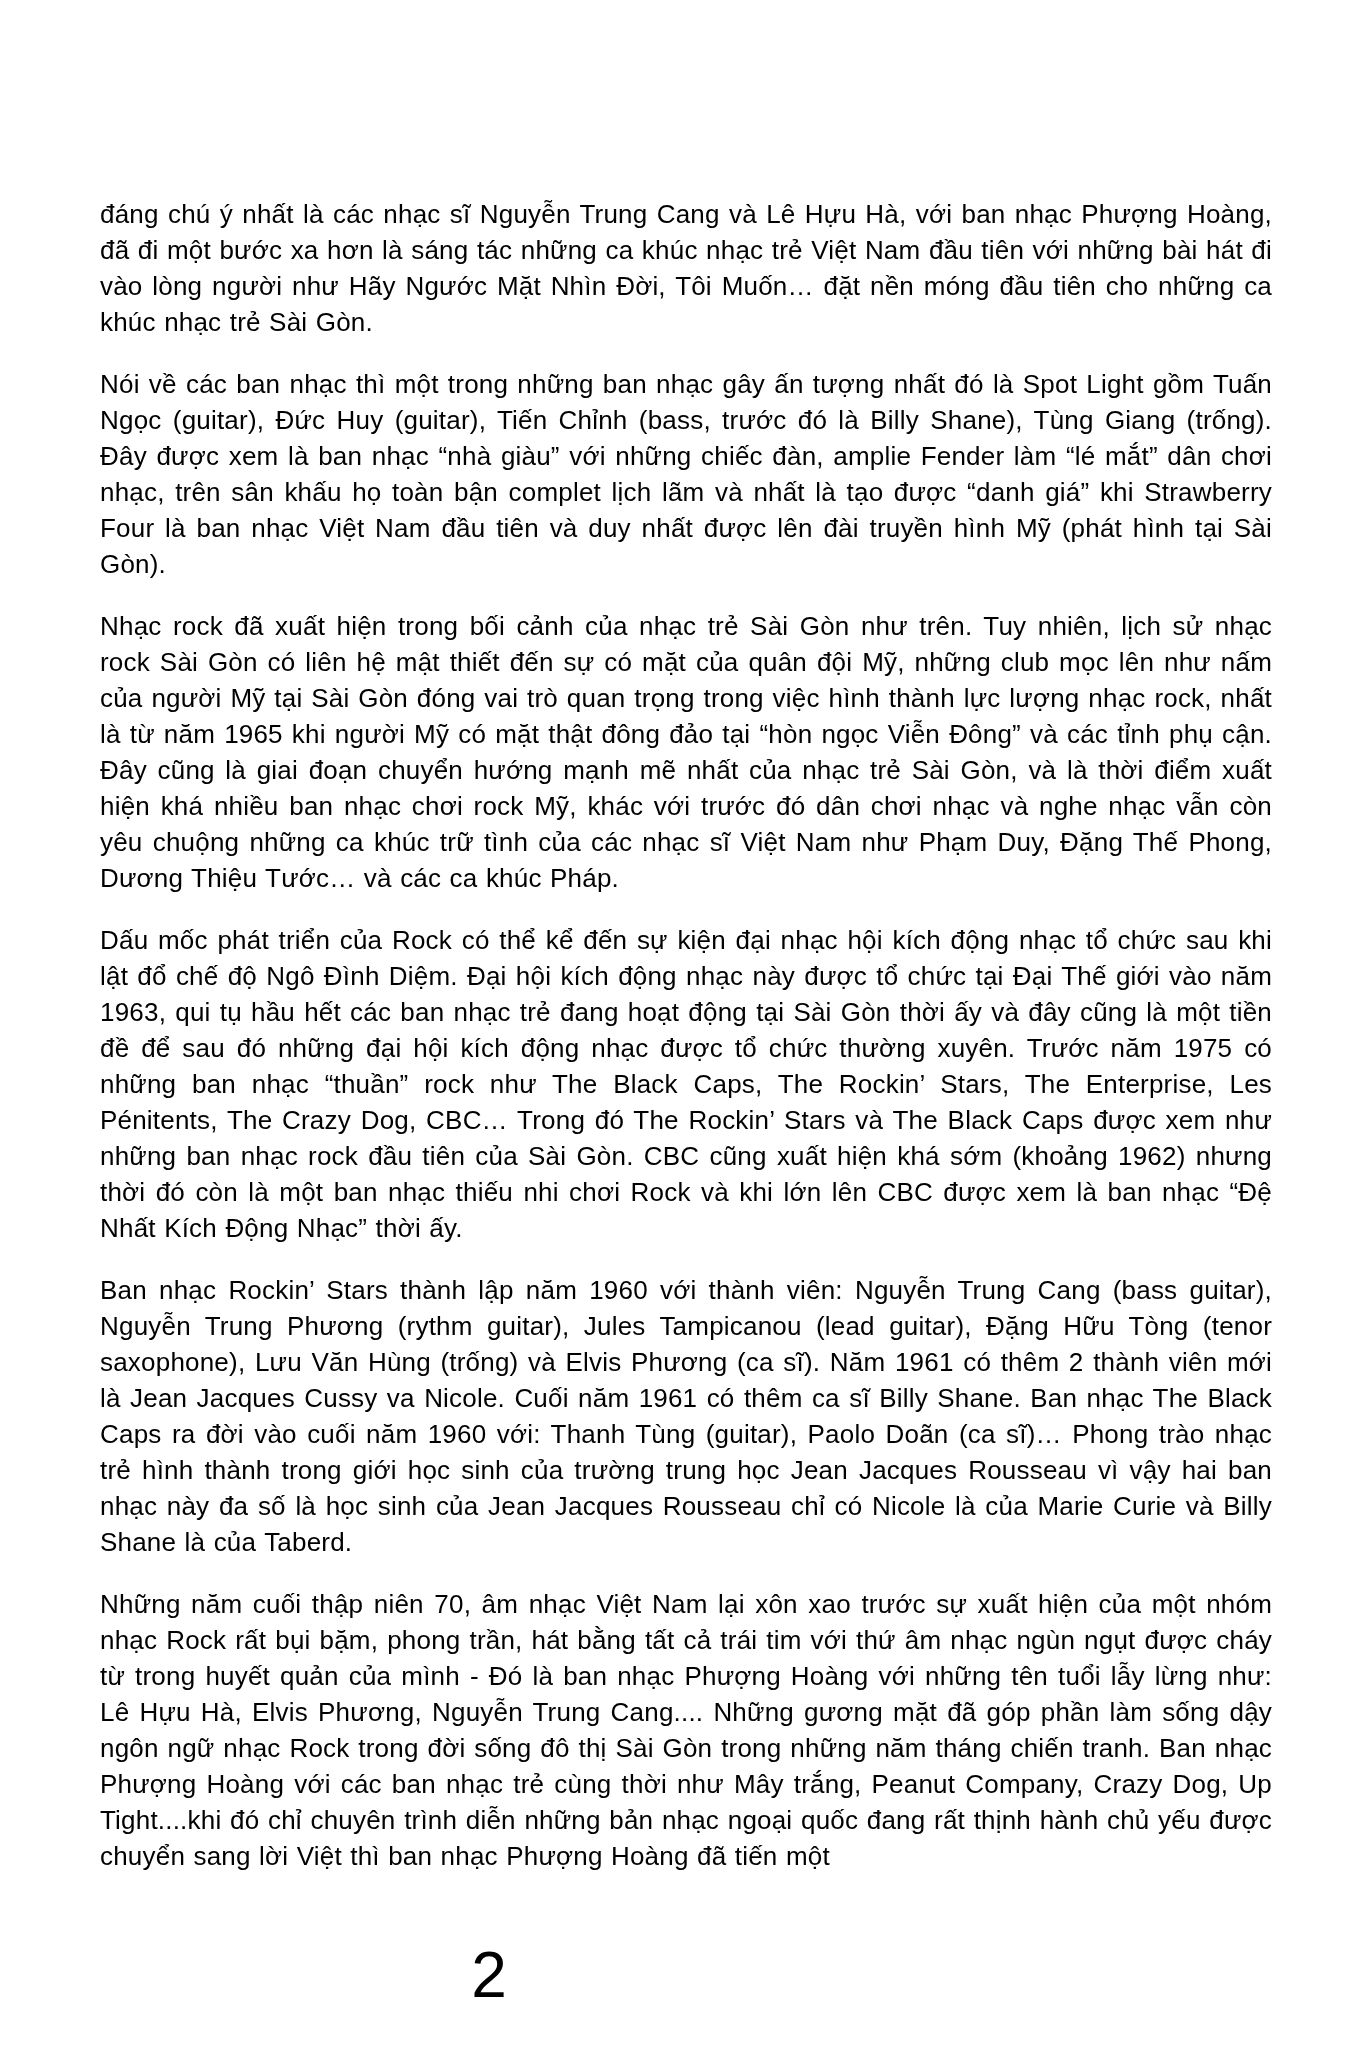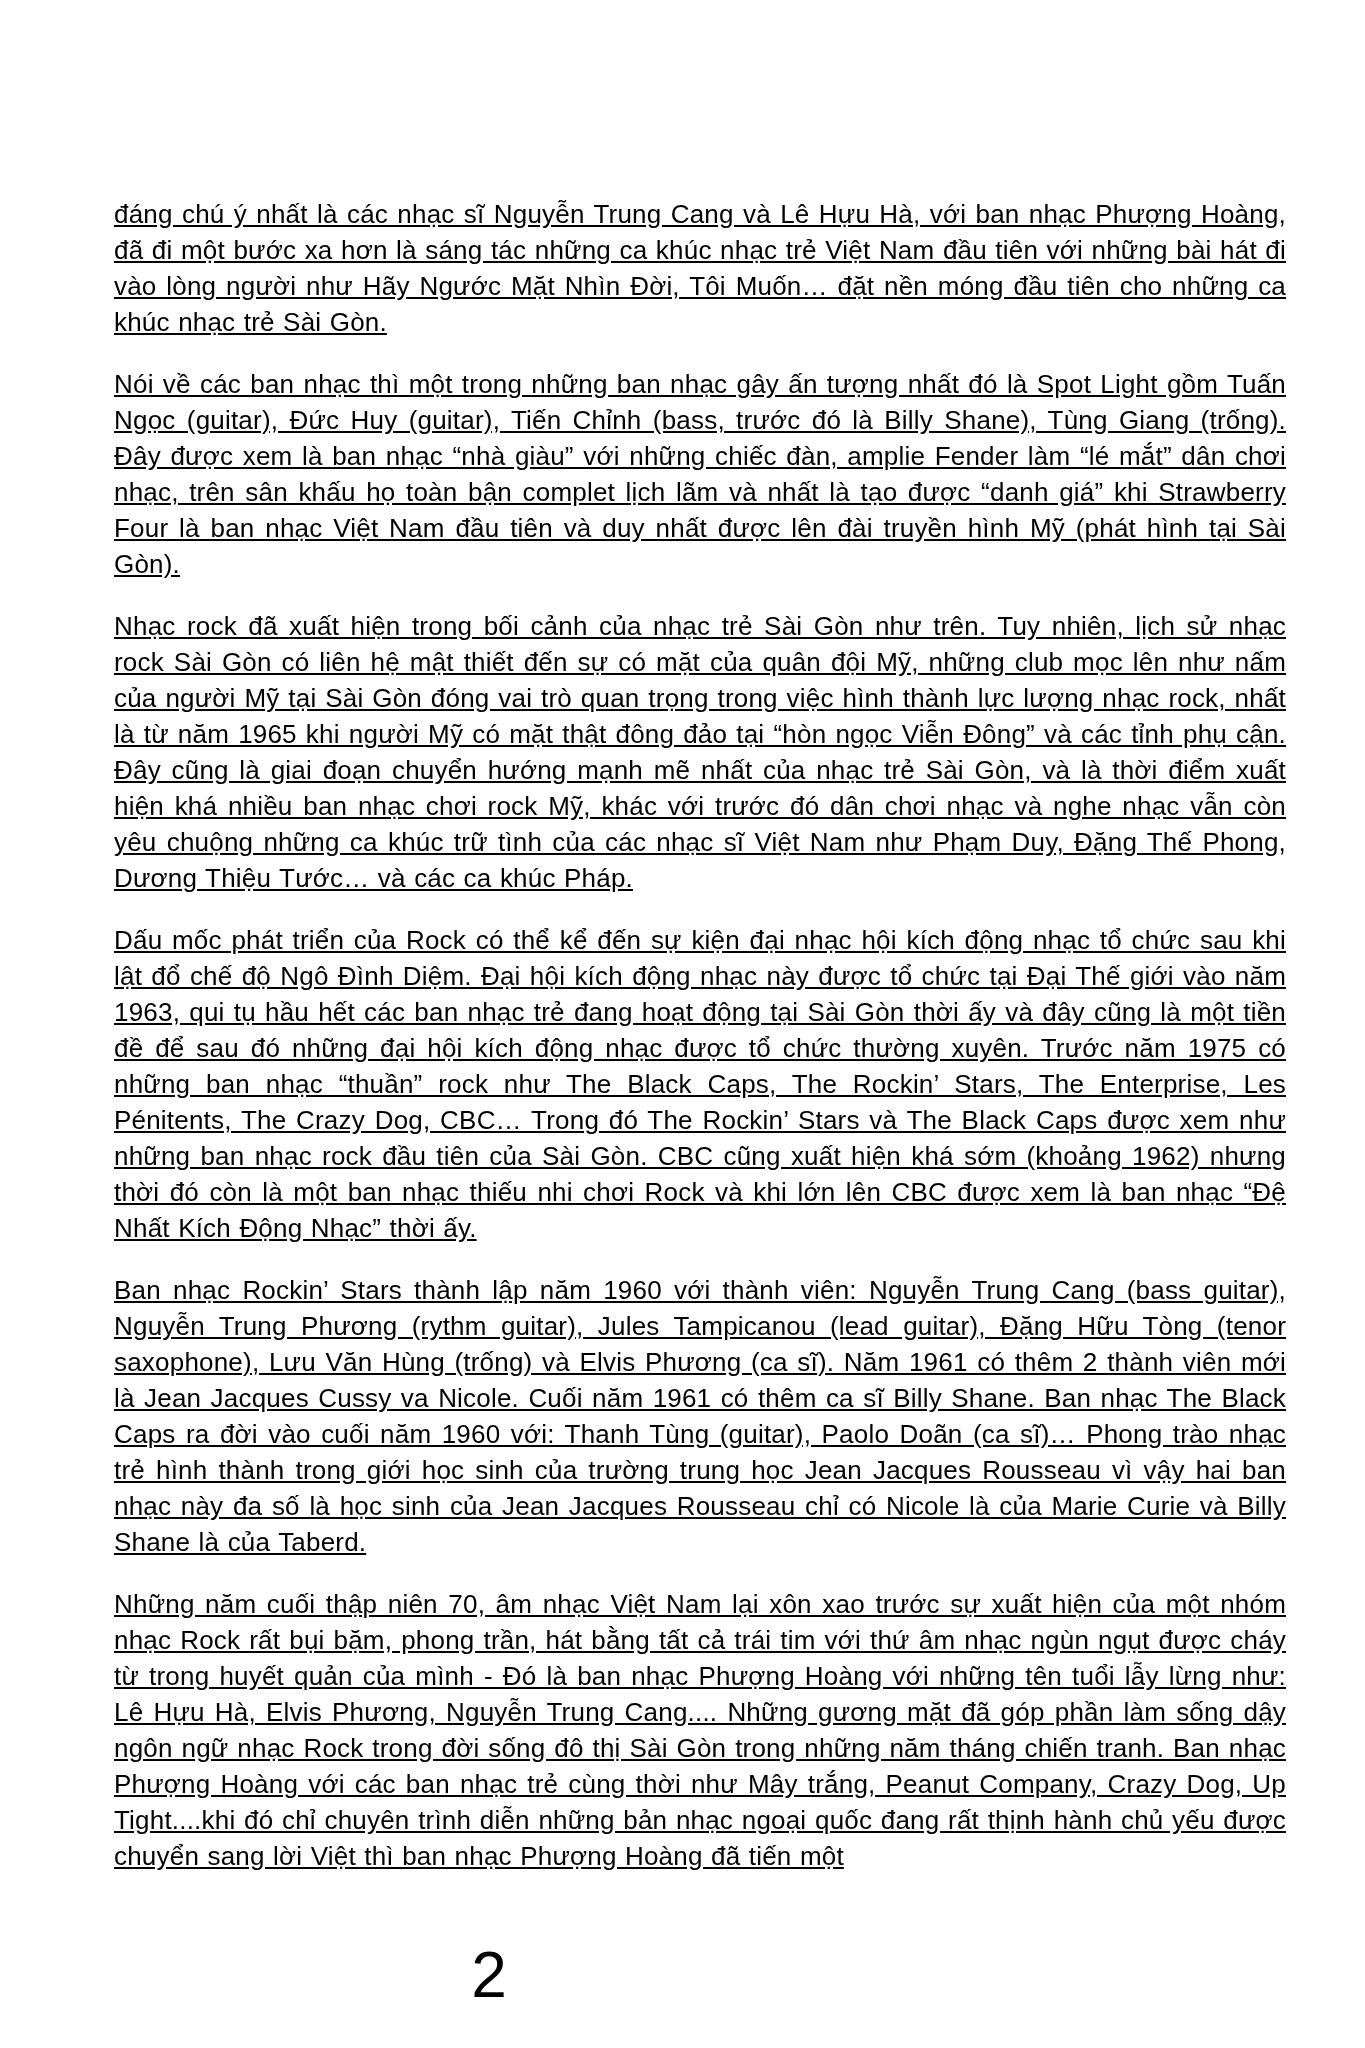--- a/index.html
+++ b/index.html
@@ -14,24 +14,23 @@
     font-family: "Liberation Sans", sans-serif;
     color: #000000;
   }
   .page {
     position: absolute;
     inset: 0;
     background: #ffffff;
   }
   .text-block {
     position: absolute;
-    left: 114px;
+    left: 100px;
     top: 196px;
     width: 1172px;
-    text-decoration: underline;
   }
   .text-block p {
     margin: 0 0 26px 0;
     font-size: 26px;
     line-height: 36px;
     text-align: justify;
     letter-spacing: 0.2px;
     word-spacing: 1px;
     color: #000000;
   }

